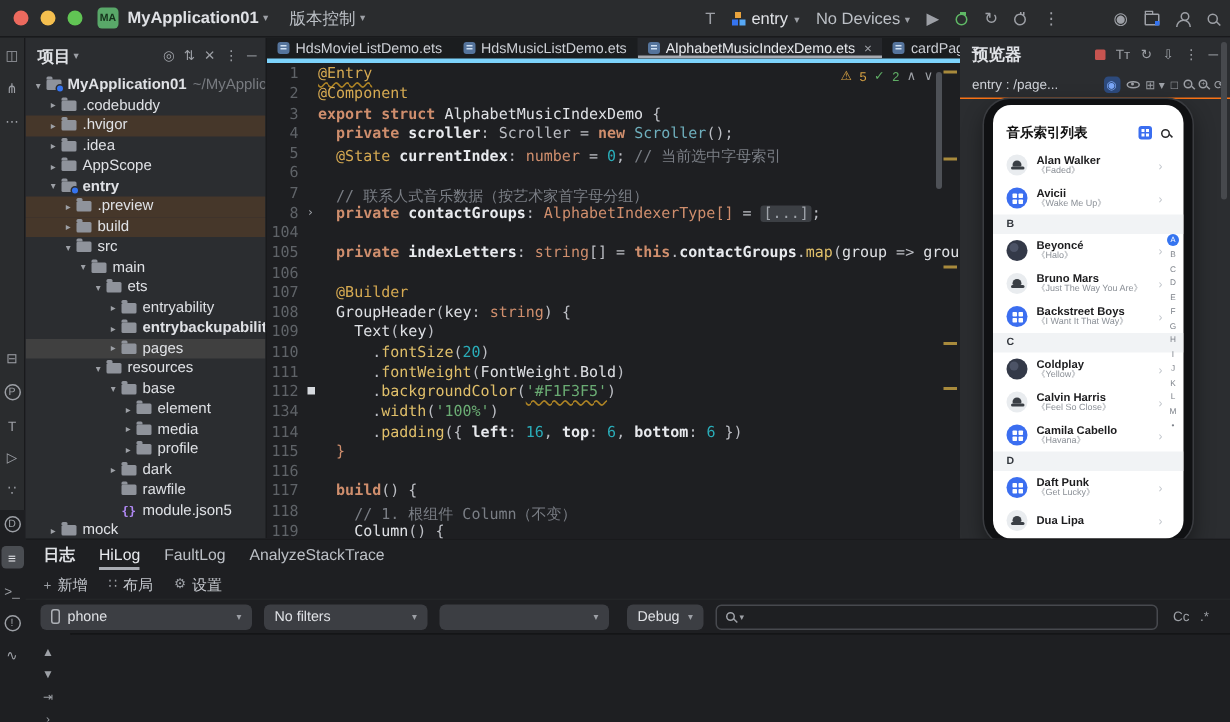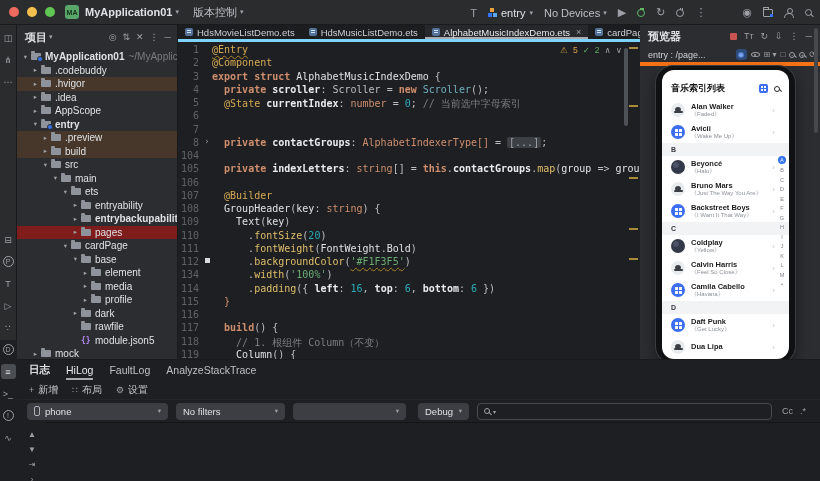--- a/index.html
+++ b/index.html
@@ -51,21 +51,21 @@
   .rightcol{flex:1;display:flex;flex-direction:column;min-width:0}
   .toprow{height:334px;flex:none;display:flex;min-height:0}
 
   
   .project{width:161px;flex:none;background:#2b2d30;border-right:1px solid #191a1c;display:flex;flex-direction:column;overflow:hidden}
   .proj-head{height:24px;flex:none;display:flex;align-items:center;padding:0 6px 0 8px;font-size:11px}
   .proj-head .title{font-weight:bold;margin-right:2px}
   .proj-icons{margin-left:auto;display:flex;gap:6px;color:#9da0a6;font-size:9px}
   .tree{flex:1;overflow:hidden;padding-top:1px}
   .trow{height:13.5px;display:flex;align-items:center;font-size:10px;white-space:nowrap;overflow:hidden}
-  .trow.hl-selected{background:#7f1d1d}
+  .trow.hl-selected{background:#404040}
   .trow.hl-changed{background:#46372a}
   .tchev{width:9px;flex:none;color:#9da0a6;font-size:6.5px;text-align:center}
   .fic{width:10px;height:7px;flex:none;background:#8f939b;border-radius:1px;position:relative;margin:0 4px 0 1px}
   .fic::before{content:"";position:absolute;top:-2px;left:0;width:4px;height:2px;background:#8f939b;border-radius:1px 1px 0 0}
   .fic.badge::after{content:"";position:absolute;right:-2px;bottom:-2px;width:4px;height:4px;border-radius:50%;background:#3574f0;border:1px solid #2b2d30}
   .jic{width:10px;flex:none;color:#b189f5;font-size:8px;font-weight:bold;margin:0 4px 0 1px;font-family:"DejaVu Sans Mono",monospace}
   .tlabel{color:#dfe1e5}
   .tlabel.b{font-weight:bold}
   .tsuffix{color:#787b80;margin-left:4px}
 
@@ -102,21 +102,21 @@
   .insp-warn{color:#d9a343}.insp-ok{color:#5fad65}
   .scrollthumb{position:absolute;right:12px;top:6px;width:4px;height:78px;background:#4e5157;border-radius:2px}
   .stripe{position:absolute;right:2px;width:9px;height:2px;background:#a88a3c}
 
   
   .previewer{flex:1;background:#2b2d30;display:flex;flex-direction:column;position:relative;overflow:hidden}
   .pv-row1{height:22px;flex:none;display:flex;align-items:center;padding:0 8px;font-size:11px}
   .pv-row1 .title{font-weight:bold}
   .pv-ics{margin-left:auto;display:flex;align-items:center;gap:7px;color:#9da0a6;font-size:9px}
   .stop-sq{width:7px;height:7px;background:#c75450;border-radius:1px}
-  .pv-row2{height:19px;flex:none;display:flex;align-items:center;padding:0 4px 0 8px;font-size:9px;color:#cdd0d6;border-bottom:4px solid #f97316}
+  .pv-row2{height:19px;flex:none;display:flex;align-items:center;padding:0 4px 0 8px;font-size:9px;color:#cdd0d6;border-bottom:1px solid #f97316}
   .pv2-ics{margin-left:auto;display:flex;align-items:center;gap:4px;color:#9da0a6;font-size:8px}
   .pv2-ics .hl{background:#2d4a7c;border-radius:3px;padding:1px 2px;color:#7aa7f8}
   .eye{display:inline-block;width:9px;height:5px;border:1px solid #9da0a6;border-radius:50%;position:relative}
   .eye::after{content:"";position:absolute;left:2.5px;top:0.5px;width:2px;height:2px;border-radius:50%;background:#9da0a6}
   .magp{display:inline-block;width:6px;height:6px;border:1px solid #9da0a6;border-radius:50%;position:relative;font-size:5px;line-height:5px;text-align:center;color:#9da0a6}
   .magp::after{content:"";position:absolute;width:3px;height:1px;background:#9da0a6;right:-2.5px;bottom:-0.5px;transform:rotate(45deg)}
   .phone{position:absolute;left:16px;top:41px;width:139px;height:297px;background:#101113;border-radius:17px;
     box-shadow:0 0 0 1px #3a3c40,0 6px 14px rgba(0,0,0,.45)}
   .screen{position:absolute;left:6px;top:4px;width:127px;height:289px;background:#fff;border-radius:12px;overflow:hidden;color:#1c1c1e}
   .p-header{display:flex;align-items:center;padding:12px 9px 4px 9px}
@@ -312,21 +312,21 @@
                 <span class="tlabel">entrybackupability</span>
               </div>
               <div class="trow hl-selected" style="padding-left: 54px;">
                 <span class="tchev">▸</span>
                 <span class="fic"></span>
                 <span class="tlabel">pages</span>
               </div>
               <div class="trow" style="padding-left: 44px;">
                 <span class="tchev">▾</span>
                 <span class="fic"></span>
-                <span class="tlabel">cardPage</span>
+                <span class="tlabel">resources</span>
               </div>
               <div class="trow" style="padding-left: 54px;">
                 <span class="tchev">▾</span>
                 <span class="fic"></span>
                 <span class="tlabel">base</span>
               </div>
               <div class="trow" style="padding-left: 64px;">
                 <span class="tchev">▸</span>
                 <span class="fic"></span>
                 <span class="tlabel">element</span>
@@ -398,21 +398,21 @@
             <div class="stripe" style="top:63px"></div>
             <div class="stripe" style="top:135px"></div>
             <div class="stripe" style="top:186px"></div>
             <div class="stripe" style="top:216px"></div>
           <div class="cl"><span class="ln">1</span><span class="gmark"></span><pre><span class="tk-annu">@Entry</span></pre></div>
               <div class="cl"><span class="ln">2</span><span class="gmark"></span><pre><span class="tk-ann">@Component</span></pre></div>
               <div class="cl"><span class="ln">3</span><span class="gmark"></span><pre><span class="tk-kwb">export struct </span><span class="tk-wh">AlphabetMusicIndexDemo </span><span class="tk-pl">{</span></pre></div>
               <div class="cl"><span class="ln">4</span><span class="gmark"></span><pre><span class="tk-pl">  </span><span class="tk-kwb">private </span><span class="tk-fld">scroller</span><span class="tk-pl">: </span><span class="tk-ty">Scroller</span><span class="tk-pl"> = </span><span class="tk-kwb">new </span><span class="tk-ty2">Scroller</span><span class="tk-pl">();</span></pre></div>
               <div class="cl"><span class="ln">5</span><span class="gmark"></span><pre><span class="tk-pl">  </span><span class="tk-ann">@State </span><span class="tk-fld">currentIndex</span><span class="tk-pl">: </span><span class="tk-kw">number</span><span class="tk-pl"> = </span><span class="tk-num">0</span><span class="tk-pl">; </span><span class="tk-cmt">// 当前选中字母索引</span></pre></div>
               <div class="cl"><span class="ln">6</span><span class="gmark"></span><pre></pre></div>
-              <div class="cl"><span class="ln">7</span><span class="gmark"></span></div>
+              <div class="cl"><span class="ln">7</span><span class="gmark"></span><pre><span class="tk-pl">  </span><span class="tk-cmt">// 联系人式音乐数据（按艺术家首字母分组）</span></pre></div>
               <div class="cl"><span class="ln">8</span><span class="gmark">›</span><pre><span class="tk-pl">  </span><span class="tk-kwb">private </span><span class="tk-fld">contactGroups</span><span class="tk-pl">: </span><span class="tk-kw">AlphabetIndexerType[]</span><span class="tk-pl"> = </span><span class="tk-fold">[...]</span><span class="tk-pl">;</span></pre></div>
               <div class="cl"><span class="ln">104</span><span class="gmark"></span><pre></pre></div>
               <div class="cl"><span class="ln">105</span><span class="gmark"></span><pre><span class="tk-pl">  </span><span class="tk-kwb">private </span><span class="tk-fld">indexLetters</span><span class="tk-pl">: </span><span class="tk-kw">string</span><span class="tk-pl">[] = </span><span class="tk-kwb">this</span><span class="tk-pl">.</span><span class="tk-fld">contactGroups</span><span class="tk-pl">.</span><span class="tk-fn">map</span><span class="tk-pl">(</span><span class="tk-wh">group </span><span class="tk-pl">=&gt; </span><span class="tk-wh">group</span></pre></div>
               <div class="cl"><span class="ln">106</span><span class="gmark"></span><pre></pre></div>
               <div class="cl"><span class="ln">107</span><span class="gmark"></span><pre><span class="tk-pl">  </span><span class="tk-ann">@Builder</span></pre></div>
               <div class="cl"><span class="ln">108</span><span class="gmark"></span><pre><span class="tk-pl">  </span><span class="tk-wh">GroupHeader</span><span class="tk-pl">(</span><span class="tk-wh">key</span><span class="tk-pl">: </span><span class="tk-kw">string</span><span class="tk-pl">) {</span></pre></div>
               <div class="cl"><span class="ln">109</span><span class="gmark"></span><pre><span class="tk-pl">    </span><span class="tk-wh">Text</span><span class="tk-pl">(</span><span class="tk-wh">key</span><span class="tk-pl">)</span></pre></div>
               <div class="cl"><span class="ln">110</span><span class="gmark"></span><pre><span class="tk-pl">      .</span><span class="tk-fn">fontSize</span><span class="tk-pl">(</span><span class="tk-num">20</span><span class="tk-pl">)</span></pre></div>
               <div class="cl"><span class="ln">111</span><span class="gmark"></span><pre><span class="tk-pl">      .</span><span class="tk-fn">fontWeight</span><span class="tk-pl">(</span><span class="tk-wh">FontWeight</span><span class="tk-pl">.</span><span class="tk-wh">Bold</span><span class="tk-pl">)</span></pre></div>
               <div class="cl"><span class="ln">112</span><span class="gmark"><span class="sq"></span></span><pre><span class="tk-pl">      .</span><span class="tk-fn">backgroundColor</span><span class="tk-pl">(</span><span class="tk-stru">'#F1F3F5'</span><span class="tk-pl">)</span></pre></div>

